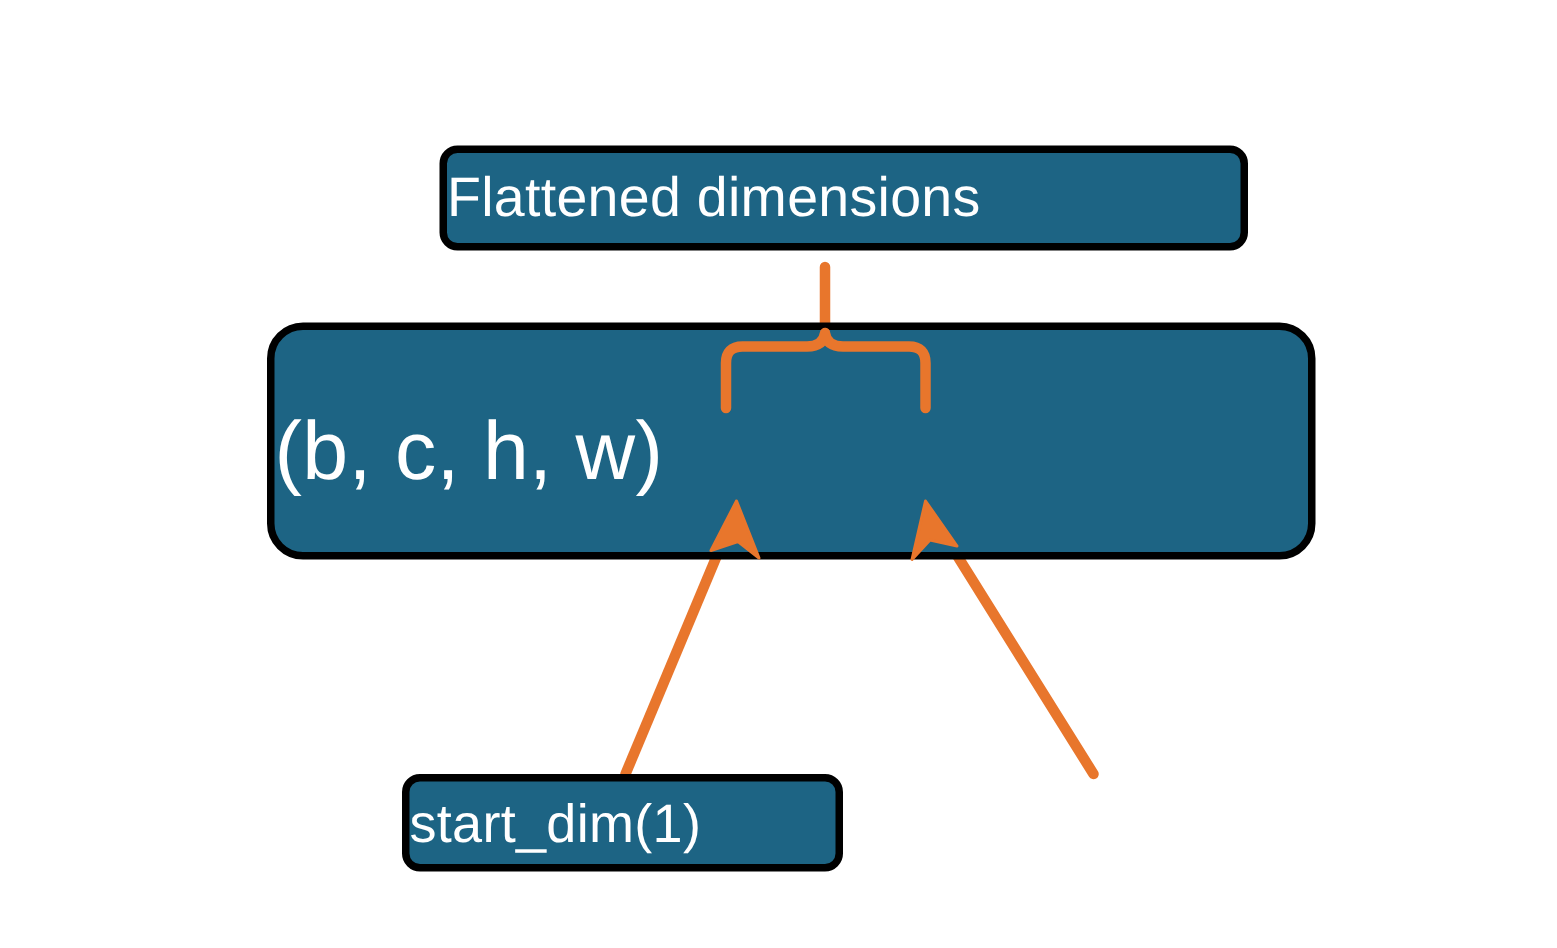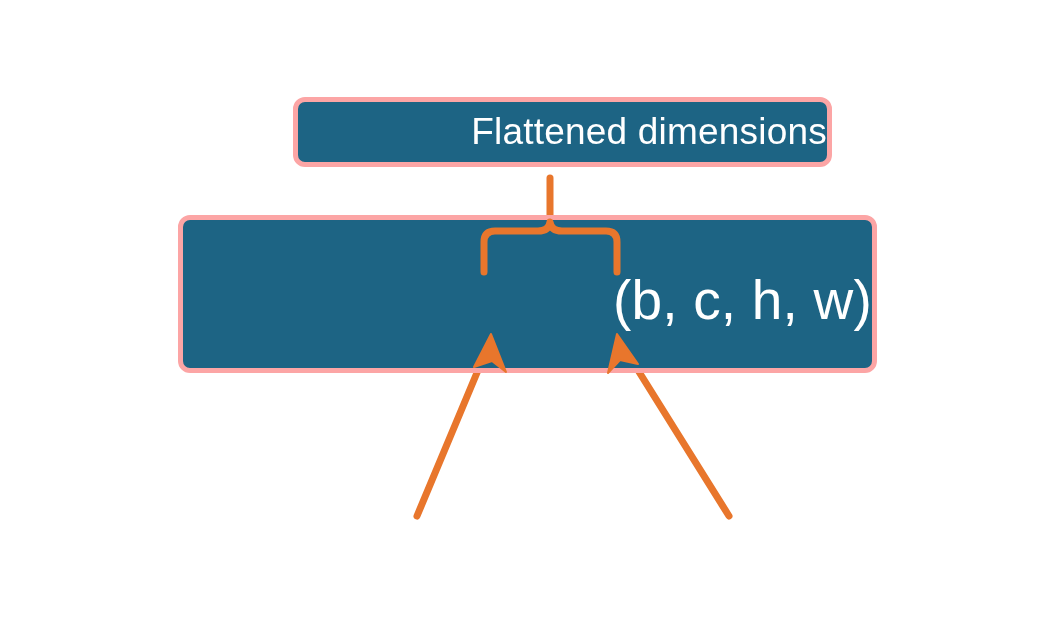--- a/index.html
+++ b/index.html
@@ -16,46 +16,46 @@
   #canvas {
     position: relative;
     width: 1038px;
     height: 632px;
     background: #ffffff;
   }
   .node {
     position: absolute;
     box-sizing: border-box;
     background: #1d6484;
-    border: 5px solid #fca5a5;
+    border: 5px solid #000000;
     border-radius: 14px;
     display: flex;
     align-items: center;
-    justify-content: flex-end;
+    justify-content: flex-start;
     color: #ffffff;
     font-weight: 400;
     letter-spacing: 0.2px;
     white-space: nowrap;
     z-index: 2;
   }
   #node-flattened {
     left: 293px;
     top: 97px;
     width: 539px;
     height: 70px;
     font-size: 37px;
     border-radius: 12px;
   }
   #node-shape {
     left: 178px;
     top: 215px;
     width: 699px;
     height: 158px;
     font-size: 55px;
-    border-radius: 12px;
+    border-radius: 24px;
     align-items: center;
   }
   #node-shape .shape-text {
     position: relative;
     top: 6px;
   }
   #node-start {
     left: 268px;
     top: 516px;
     width: 294px;
@@ -110,20 +110,23 @@
   </svg>
 
   <div class="node" id="node-flattened">
     <span class="title-text">Flattened dimensions</span>
   </div>
 
   <div class="node" id="node-shape">
     <span class="shape-text">(b, c, h, w)</span>
   </div>
 
+  <div class="node" id="node-start">
+    <span class="param-text">start_dim(1)</span>
+  </div>
 
 
   <svg id="overlay-over" viewBox="0 0 1038 632">
 
     <g>
       <path d="M 484 272
                L 484 242
                Q 484 231 495 231
                L 538 231
                Q 549 231 550 222

